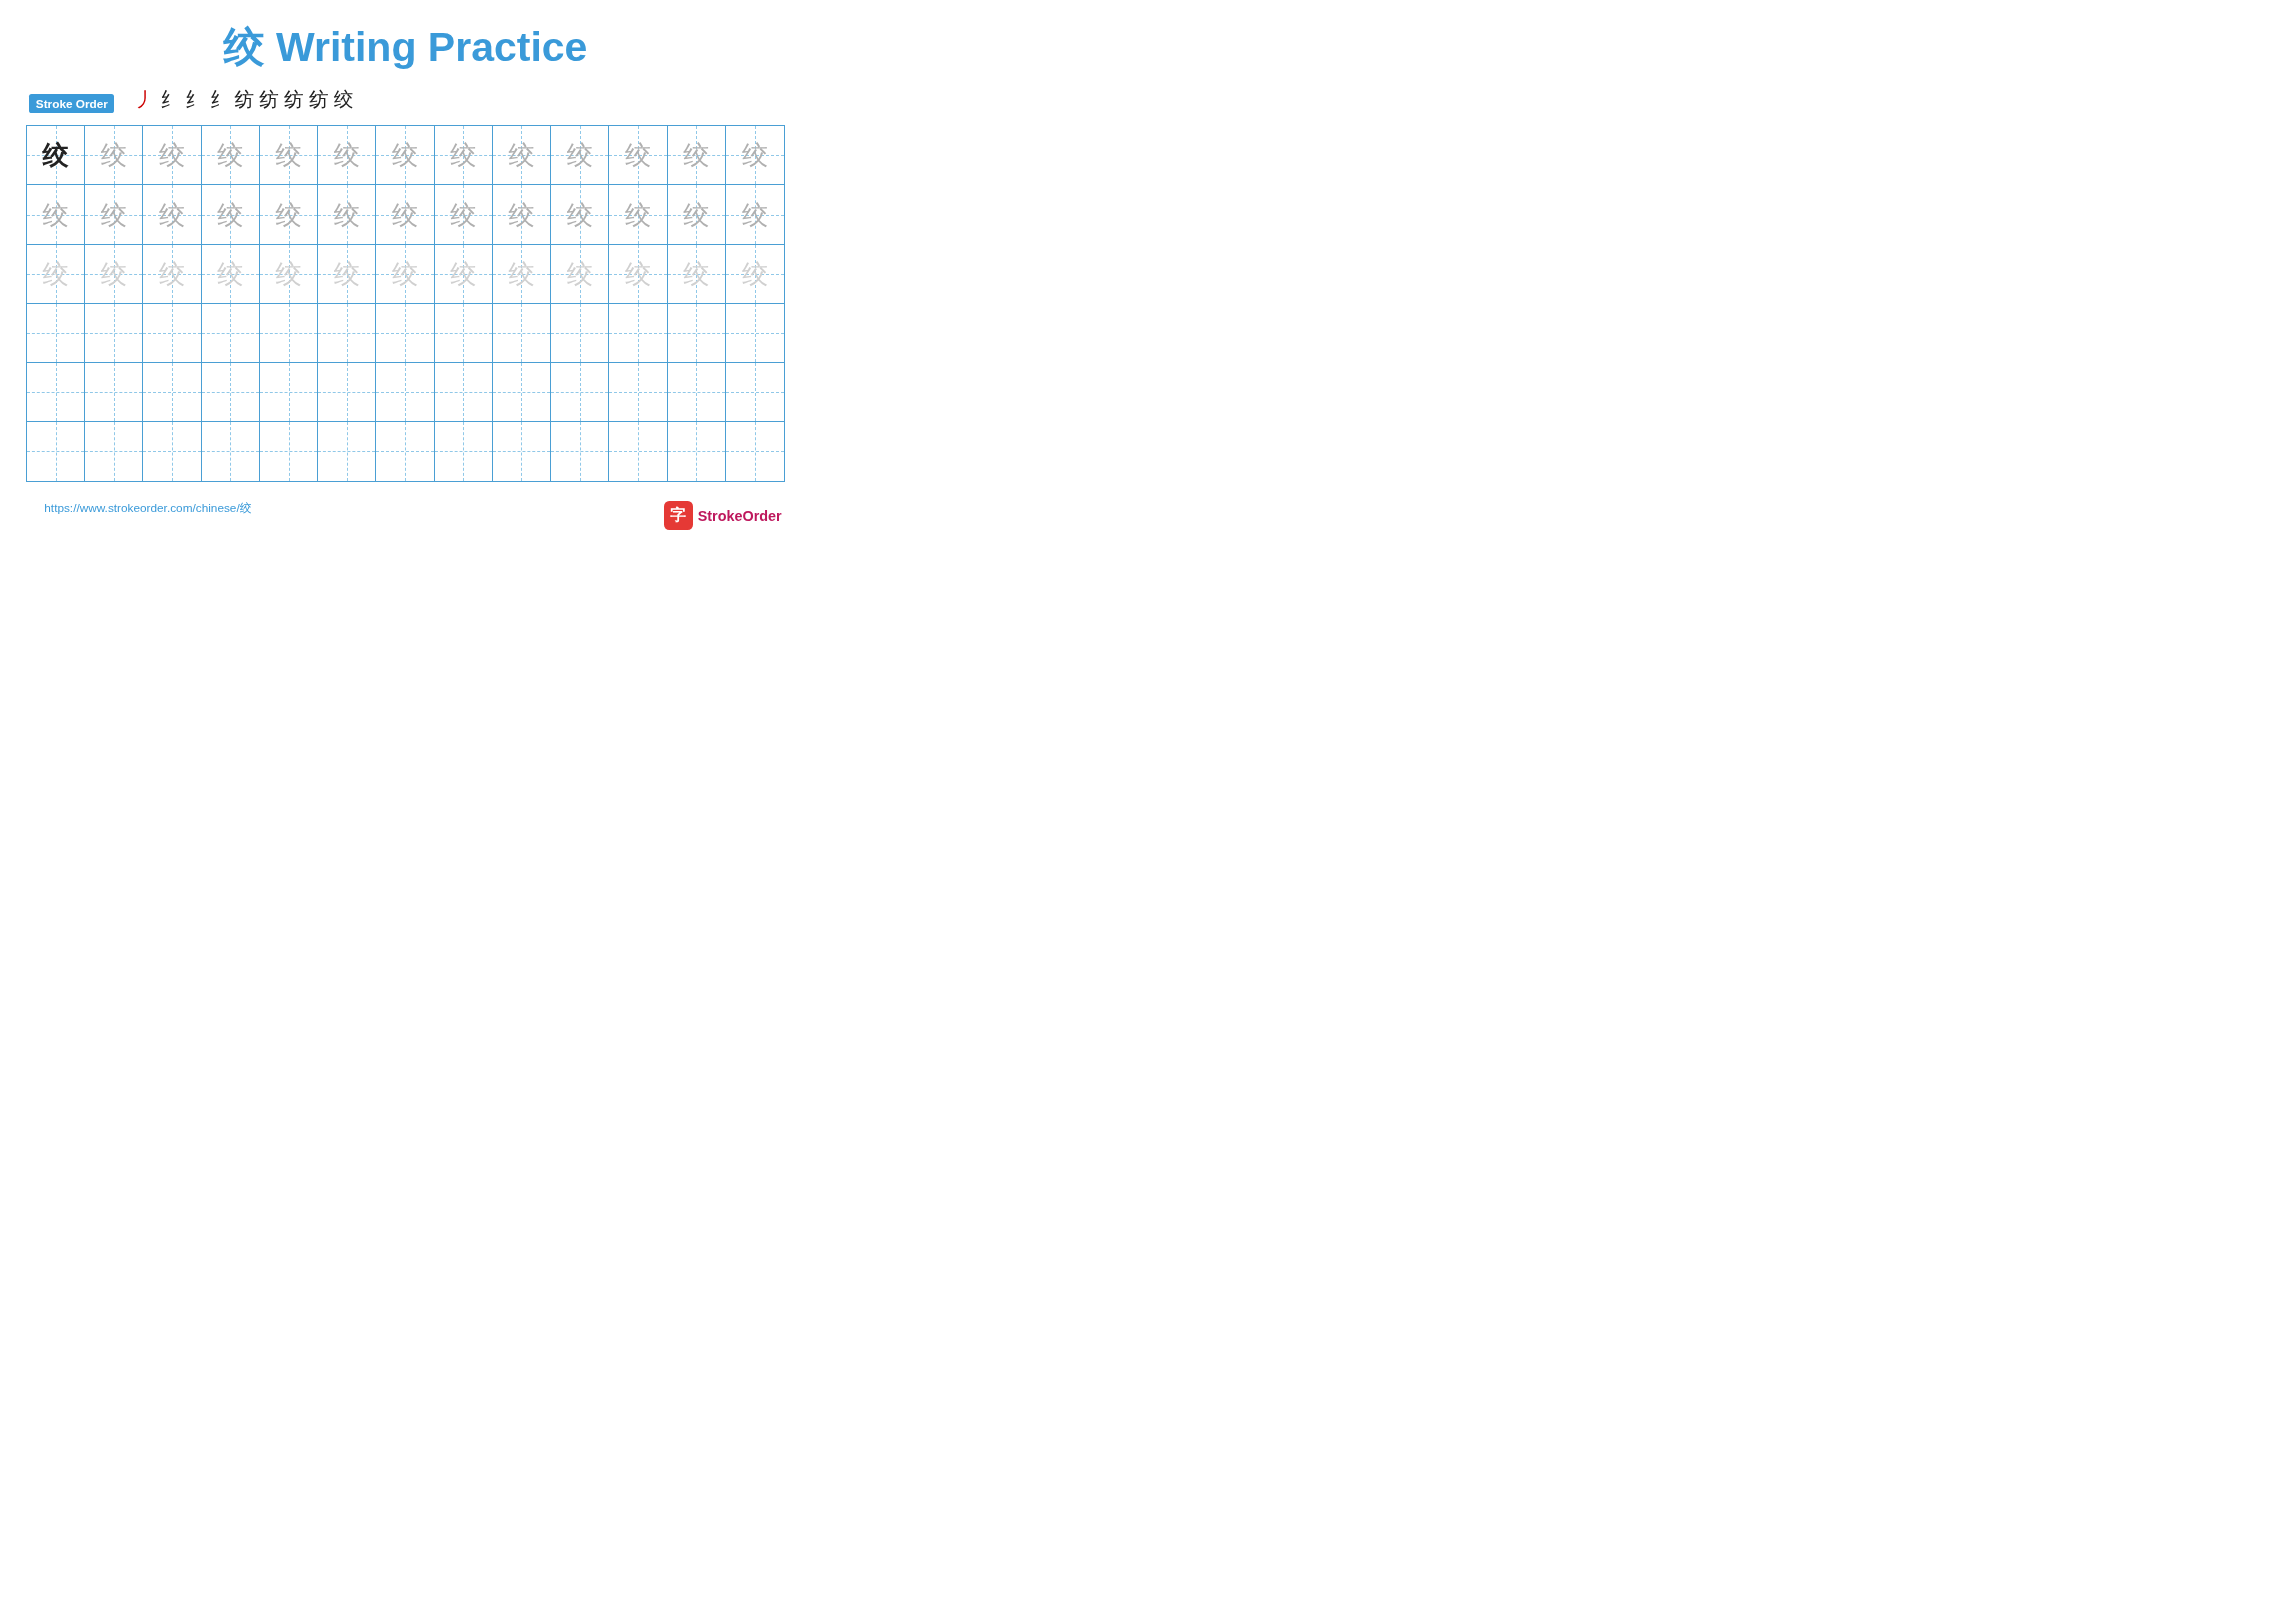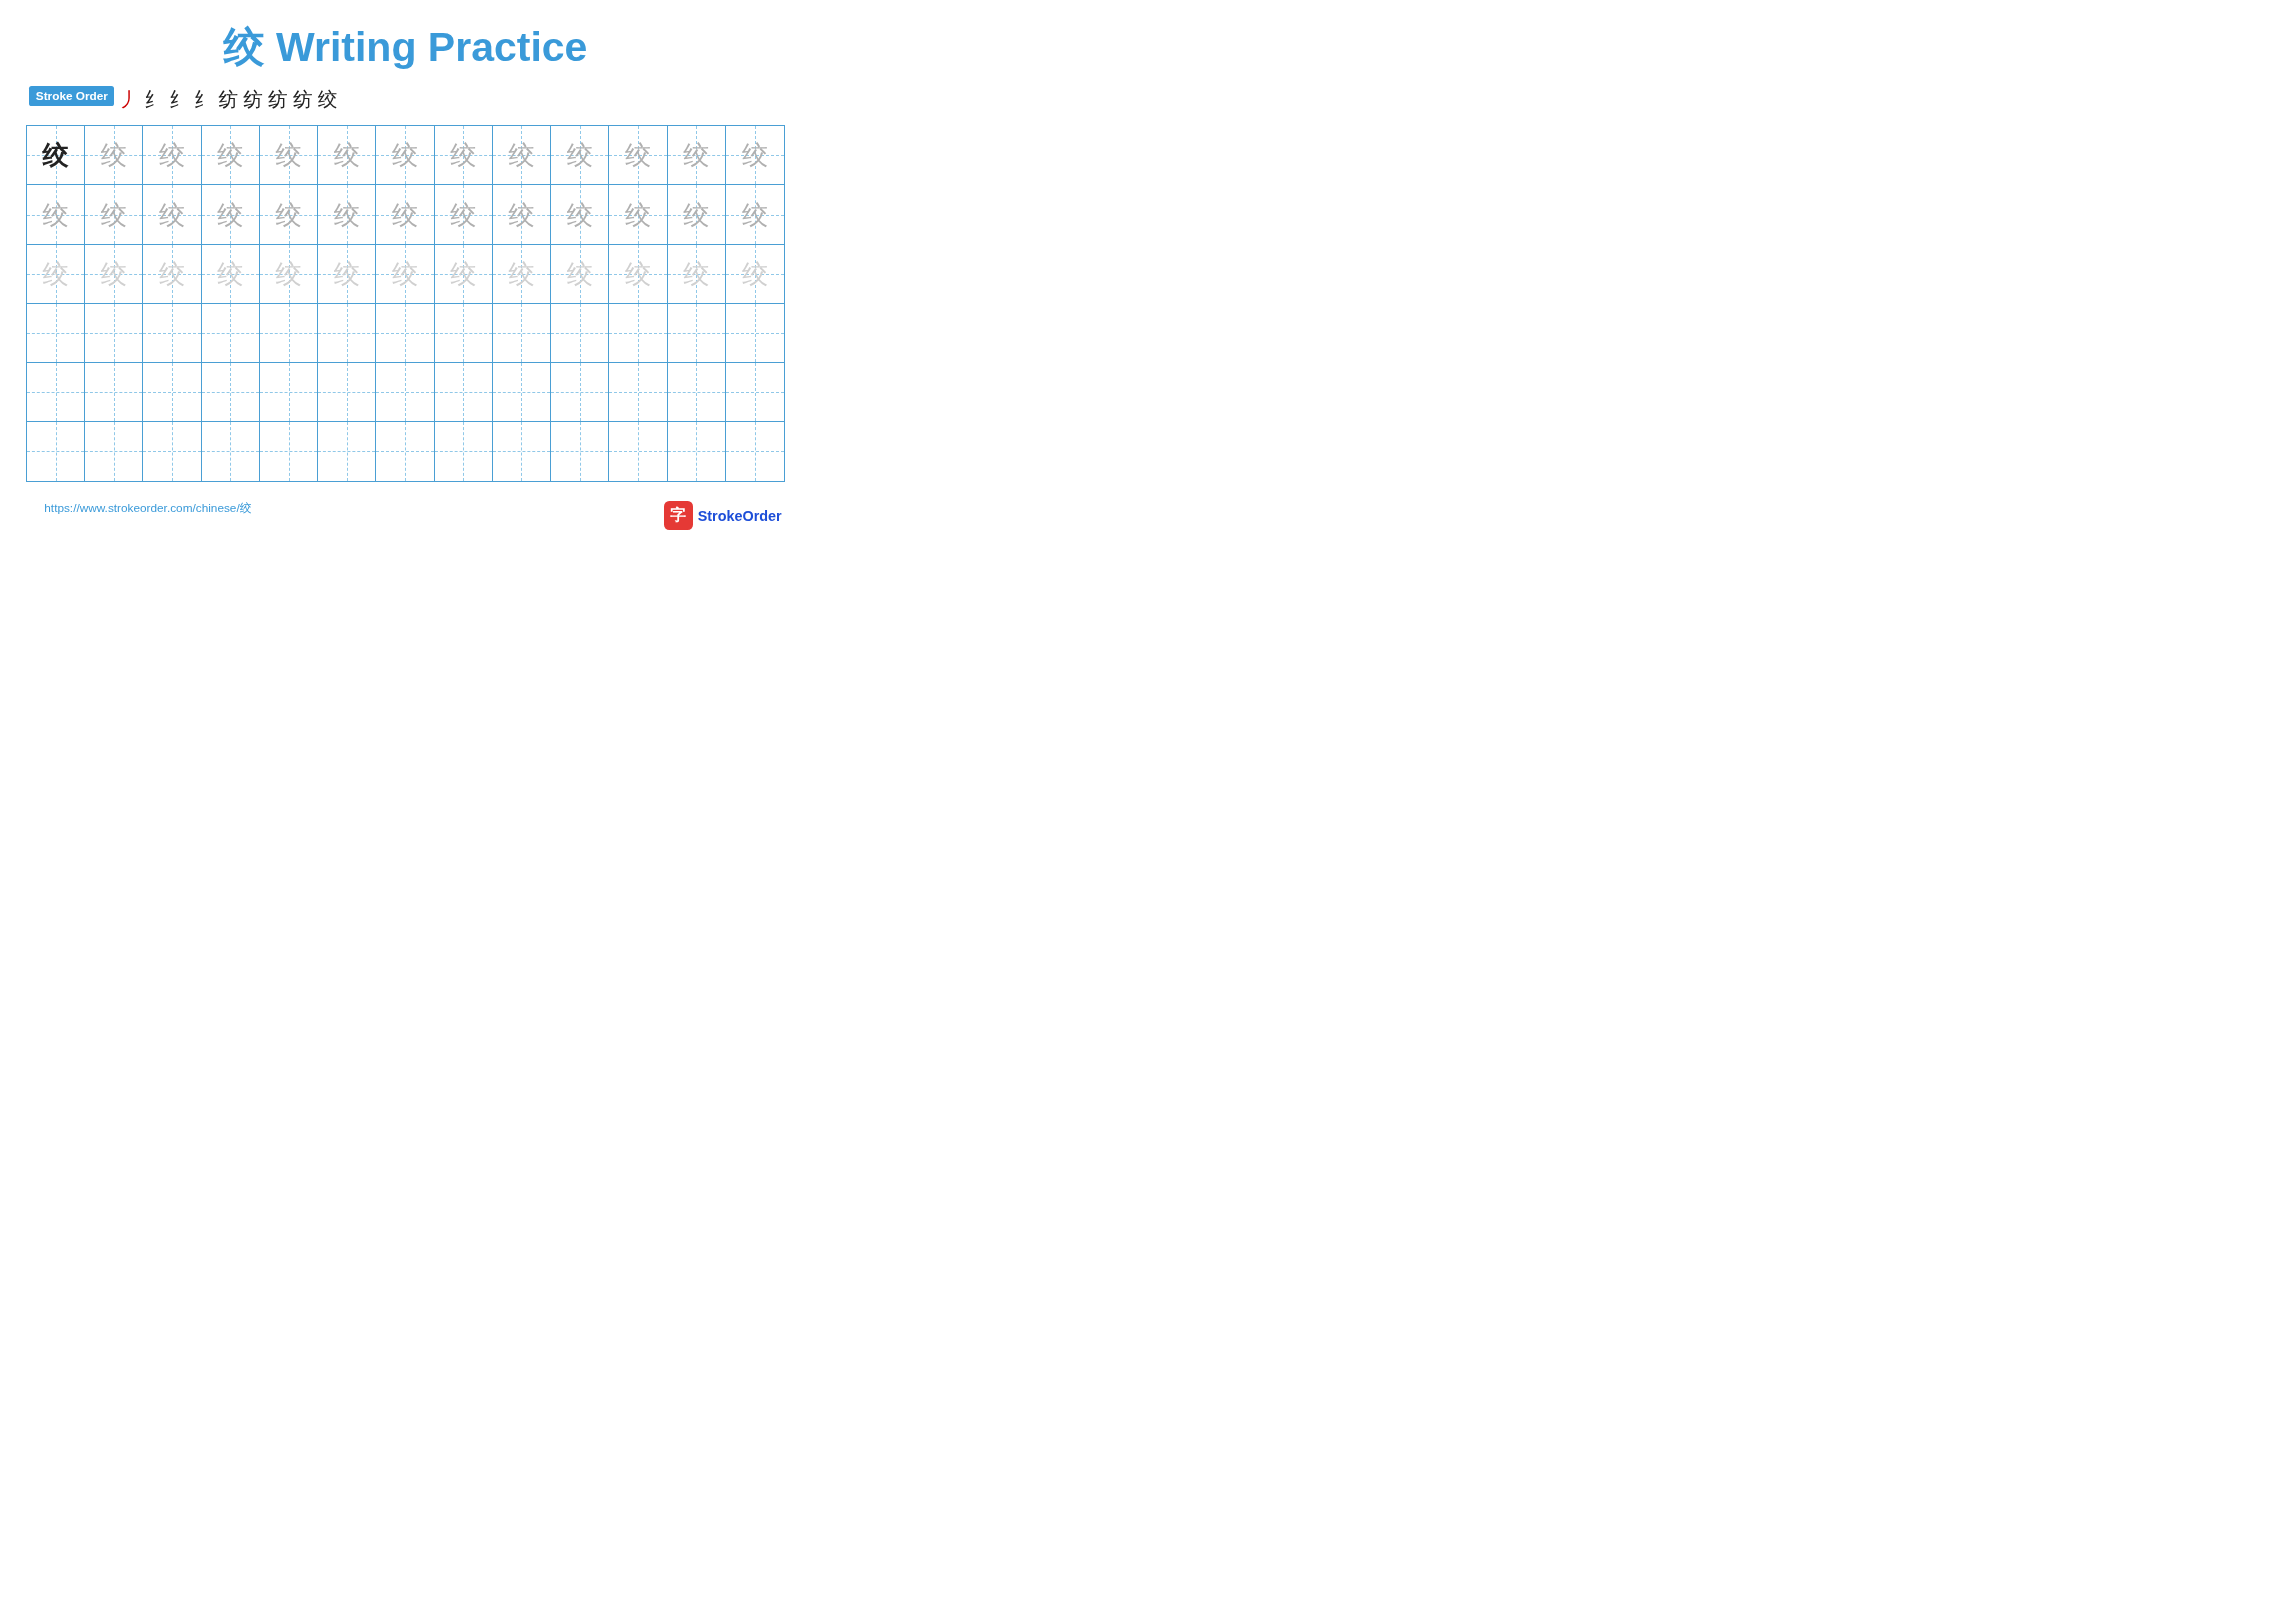--- a/index.html
+++ b/index.html
@@ -19,22 +19,22 @@
     }
     .title-text {
       font-size: 41px;
       font-weight: bold;
       color: #3a9ad9;
     }
 
     
     .stroke-order-row {
       display: flex;
-      align-items: flex-start;
-      gap: 5px;
+      align-items: flex-end;
+      gap: 21px;
       margin-bottom: 11.8px;
       padding-left: 3.3px;
     }
     .stroke-order-badge {
       background: #3a9ad9;
       color: white;
       font-size: 11.8px;
       font-weight: bold;
       padding: 2.6px 6.5px;
       border-radius: 2.6px;
@@ -148,21 +148,21 @@
       display: flex;
       align-items: center;
       justify-content: center;
       color: white;
       font-size: 15.7px;
       font-weight: bold;
     }
     .brand-name {
       font-size: 14.4px;
       font-weight: bold;
-      color: #1d4ed8;
+      color: #be185d;
     }
   </style>
 </head>
 <body>
 
 <div class="title-section">
   <span class="title-text">
     <span>绞</span><span> Writing Practice</span>
   </span>
 </div>

